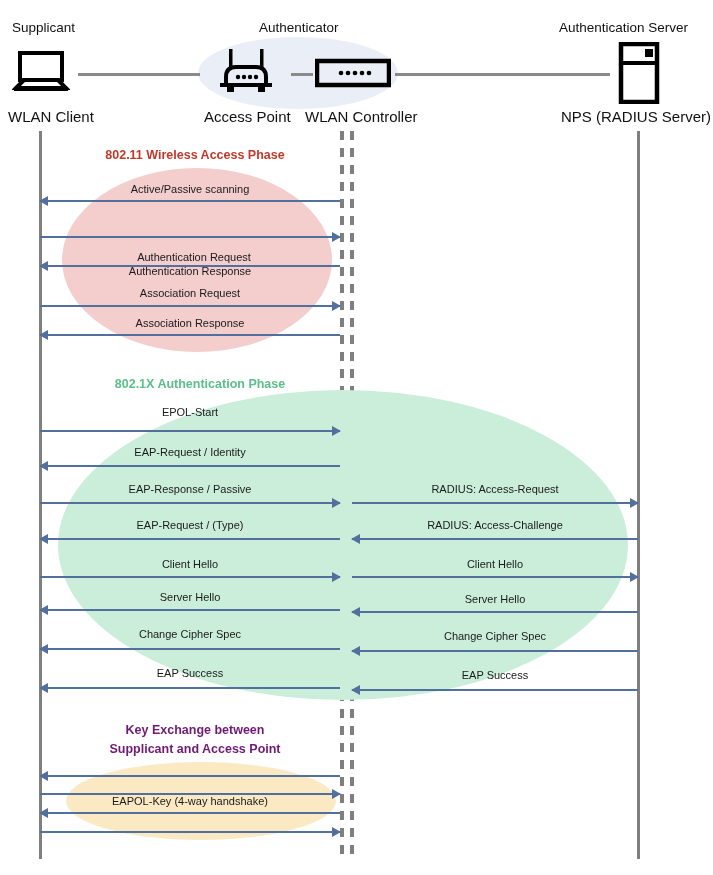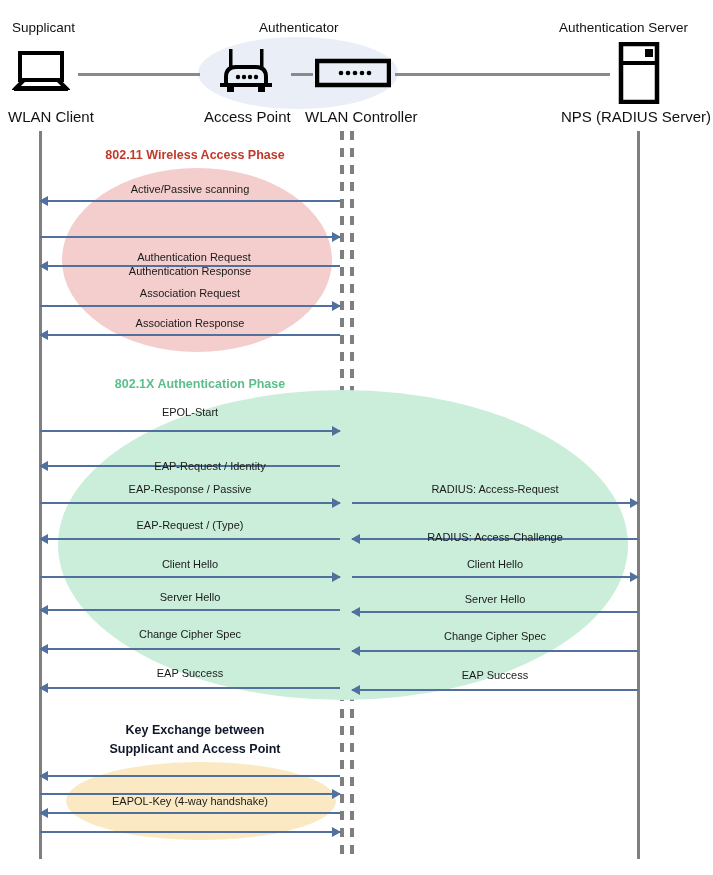--- a/index.html
+++ b/index.html
@@ -120,21 +120,21 @@
   <div class="lifeline" style="left:637px;top:131px;height:728px;"></div>
 
   <div class="phase-blob blob-pink" style="left:62px;top:168px;width:270px;height:184px;"></div>
   <div class="phase-blob blob-green" style="left:58px;top:390px;width:570px;height:310px;"></div>
   <div class="phase-blob blob-orange" style="left:66px;top:762px;width:270px;height:78px;"></div>
 
   <div class="phase-label" style="left:65px;top:146px;width:260px;color:#c0392b;">802.11 Wireless Access Phase</div>
 
   <div class="phase-label" style="left:70px;top:375px;width:260px;color:#5bbf8a;">802.1X Authentication Phase</div>
 
-  <div class="phase-label" style="left:65px;top:721px;width:260px;color:#0f172a;">Key Exchange between
+  <div class="phase-label" style="left:65px;top:721px;width:260px;color:#701a75;">Key Exchange between
 Supplicant and Access Point</div>
 
   <div class="msg to-left" style="left:40px;top:200px;width:300px;">
       <span class="head"></span>
     </div>
   <div class="msg-label" style="left:40px;top:183px;width:300px;">Active/Passive scanning</div>
 
   <div class="msg to-right" style="left:40px;top:236px;width:300px;">
       <span class="head"></span>
     </div>
@@ -156,21 +156,21 @@
   <div class="msg-label" style="left:40px;top:317px;width:300px;">Association Response</div>
 
   <div class="msg to-right" style="left:40px;top:430px;width:300px;">
       <span class="head"></span>
     </div>
   <div class="msg-label" style="left:40px;top:406px;width:300px;">EPOL-Start</div>
 
   <div class="msg to-left" style="left:40px;top:465px;width:300px;">
       <span class="head"></span>
     </div>
-  <div class="msg-label" style="left:40px;top:460px;width:300px;padding-left:20px;">EAP-Request / Identity</div>
+  <div class="msg-label" style="left:40px;top:446px;width:300px;">EAP-Request / Identity</div>
 
   <div class="msg to-right" style="left:40px;top:502px;width:300px;">
       <span class="head"></span>
     </div>
   <div class="msg-label" style="left:40px;top:483px;width:300px;">EAP-Response / Passive</div>
 
   <div class="msg to-left" style="left:40px;top:538px;width:300px;">
       <span class="head"></span>
     </div>
   <div class="msg-label" style="left:40px;top:519px;width:300px;">EAP-Request / (Type)</div>
@@ -196,21 +196,21 @@
   <div class="msg-label" style="left:40px;top:667px;width:300px;">EAP Success</div>
 
   <div class="msg to-right" style="left:352px;top:502px;width:286px;">
       <span class="head"></span>
     </div>
   <div class="msg-label" style="left:352px;top:483px;width:286px;">RADIUS: Access-Request</div>
 
   <div class="msg to-left" style="left:352px;top:538px;width:286px;">
       <span class="head"></span>
     </div>
-  <div class="msg-label" style="left:352px;top:519px;width:286px;margin-top:12px;">RADIUS: Access-Challenge</div>
+  <div class="msg-label" style="left:352px;top:519px;width:286px;">RADIUS: Access-Challenge</div>
 
   <div class="msg to-right" style="left:352px;top:576px;width:286px;">
       <span class="head"></span>
     </div>
   <div class="msg-label" style="left:352px;top:558px;width:286px;">Client Hello</div>
 
   <div class="msg to-left" style="left:352px;top:611px;width:286px;">
       <span class="head"></span>
     </div>
   <div class="msg-label" style="left:352px;top:593px;width:286px;">Server Hello</div>

